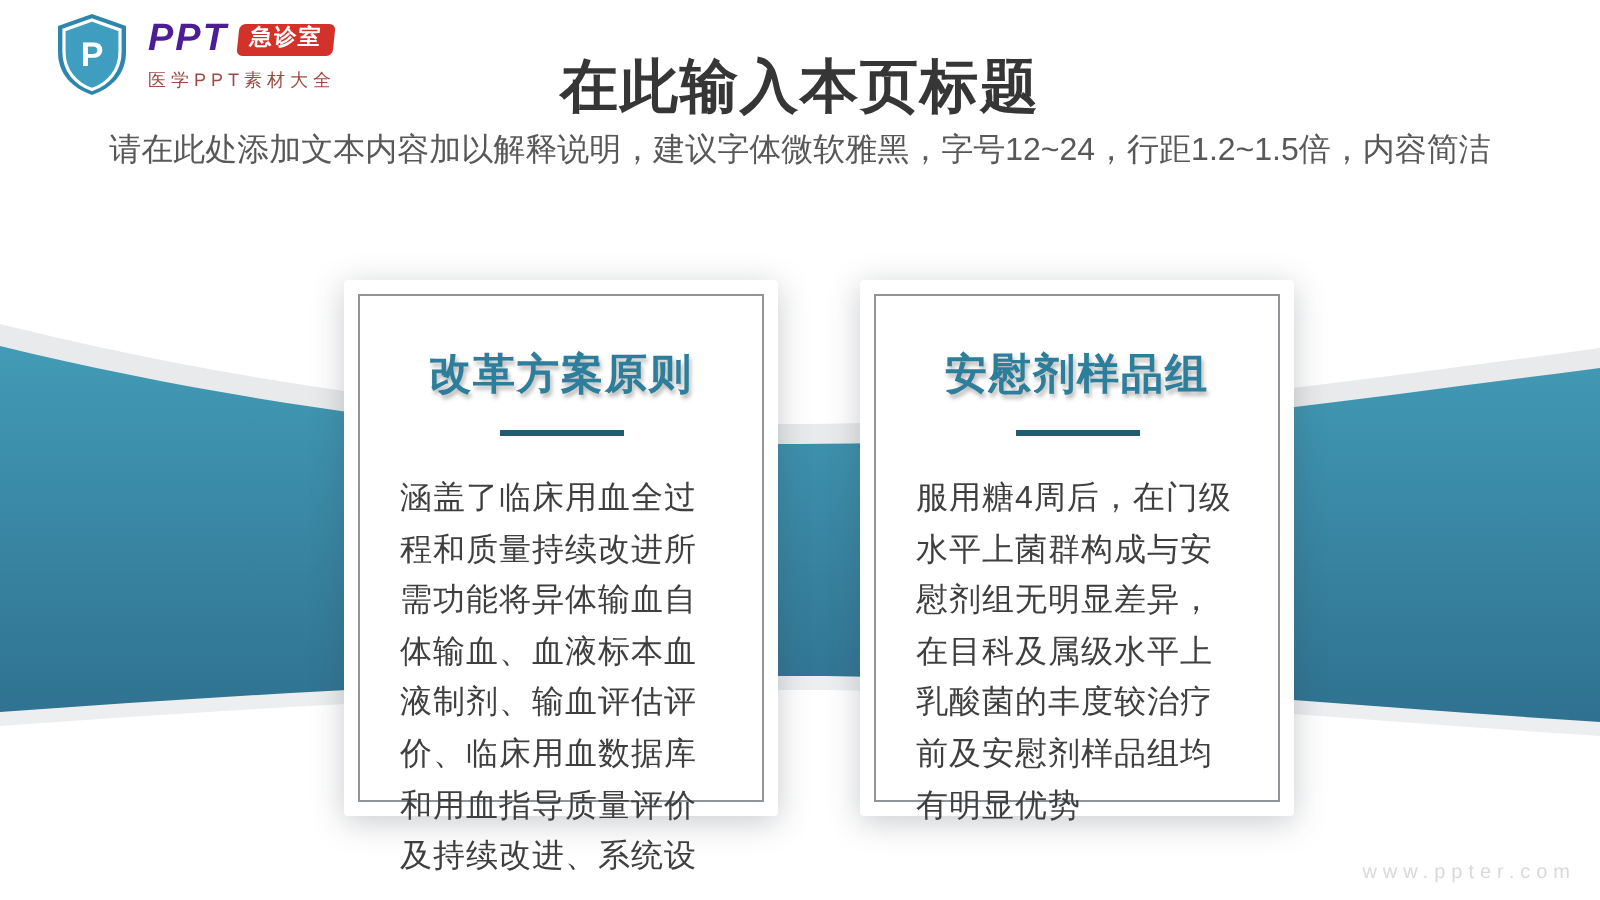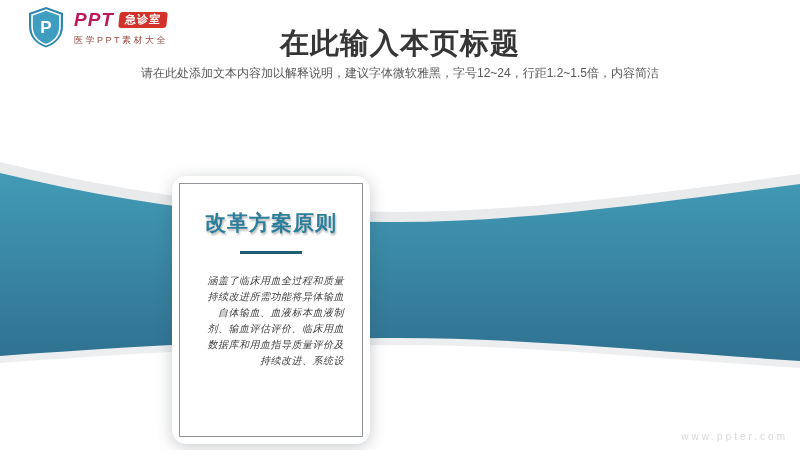--- a/index.html
+++ b/index.html
@@ -7,54 +7,54 @@
     position:relative;width:800px;height:450px;overflow:hidden;background:#ffffff;
     font-family:"Liberation Sans",sans-serif;
   }
   
   .wave-svg{position:absolute;left:0;top:0;width:800px;height:450px;display:block;}
   
   .logo{position:absolute;left:26px;top:6px;display:flex;align-items:flex-start;}
   .shield{width:40px;height:42px;flex:0 0 auto;}
   .logo-text{margin-left:8px;padding-top:4px;}
   .logo-row{display:flex;align-items:center;height:20px;}
-  .logo-ppt{font-weight:800;font-size:19px;letter-spacing:1px;color:#be185d;font-style:italic;}
+  .logo-ppt{font-weight:800;font-size:19px;letter-spacing:1px;color:#4c1d95;font-style:italic;}
   .logo-badge{
     margin-left:5px;background:#d3322b;color:#ffffff;font-weight:700;font-size:11px;
     padding:2px 6px 3px;border-radius:3px;letter-spacing:1px;line-height:1;transform:skewX(-6deg);
   }
   .logo-sub{margin-top:4px;font-size:9px;letter-spacing:2.5px;color:#9c4b43;font-weight:400;}
   
   .page-title{
     position:absolute;left:0;top:24px;width:800px;text-align:center;
     font-size:29px;font-weight:800;color:#363636;letter-spacing:1px;
   }
   .page-subtitle{
     position:absolute;left:0;top:64px;width:800px;text-align:center;
-    font-size:12px;color:#585858;line-height:1.55;
+    font-size:16px;color:#585858;line-height:1.55;
   }
   
   .card{
-    position:absolute;top:140px;width:198px;height:268px;background:#ffffff;
-    box-shadow:0 3px 16px rgba(60,70,80,0.28);border-radius:14px;margin-top:36px;
+    position:absolute;top:140px;width:217px;height:268px;background:#ffffff;
+    box-shadow:0 3px 16px rgba(60,70,80,0.28);border-radius:2px;
   }
   .card-left{left:172px;}
   .card-right{left:430px;}
   .card-inner{
     position:absolute;left:7px;top:7px;right:7px;bottom:7px;
     border:1px solid #8f9598;background:#ffffff;
   }
   .card-title{
     margin-top:25px;text-align:center;font-size:21px;font-weight:800;color:#2d7e9a;
     letter-spacing:1px;text-shadow:1px 2px 2px rgba(0,0,0,0.28);
   }
   .card-underline{width:62px;height:3px;background:#215d72;margin:14px auto 0;}
   .card-body{
-    margin:19px 18px 0 20px;font-size:10px;color:#3f3f3f;line-height:1.6;
-    text-align:right;letter-spacing:0.5px;font-style:italic;
+    margin:19px 18px 0 20px;font-size:16px;color:#3f3f3f;line-height:1.6;
+    text-align:left;letter-spacing:0.5px;
   }
   
   .watermark{
     position:absolute;right:12px;bottom:8px;font-size:10px;letter-spacing:3px;
     color:#d9d9d9;font-weight:400;
   }
 </style>
 </head>
 <body>
 
@@ -96,16 +96,23 @@
   </div>
 
   <div class="card card-left">
     <div class="card-inner">
       <div class="card-title">改革方案原则</div>
       <div class="card-underline"></div>
       <div class="card-body">涵盖了临床用血全过程和质量持续改进所需功能将异体输血自体输血、血液标本血液制剂、输血评估评价、临床用血数据库和用血指导质量评价及持续改进、系统设</div>
     </div>
   </div>
 
+  <div class="card card-right">
+    <div class="card-inner">
+      <div class="card-title">安慰剂样品组</div>
+      <div class="card-underline"></div>
+      <div class="card-body">服用糖4周后，在门级水平上菌群构成与安慰剂组无明显差异，在目科及属级水平上乳酸菌的丰度较治疗前及安慰剂样品组均有明显优势</div>
+    </div>
+  </div>
 
   <div class="watermark">www.ppter.com</div>
 
 </div>
 
 </body></html>

